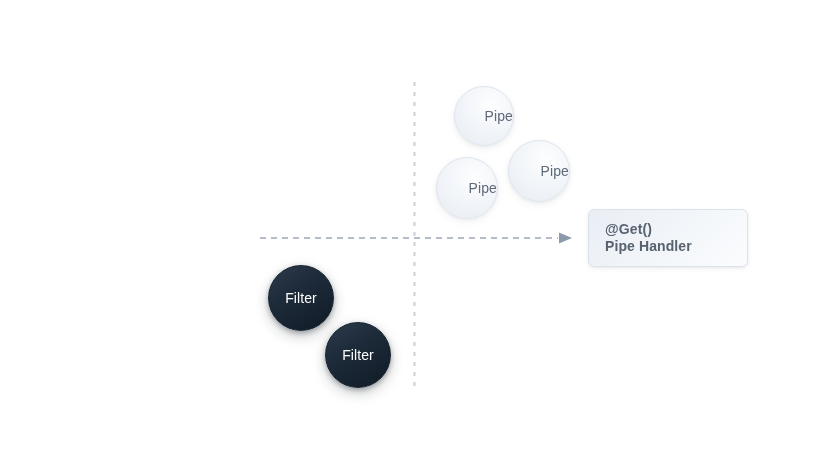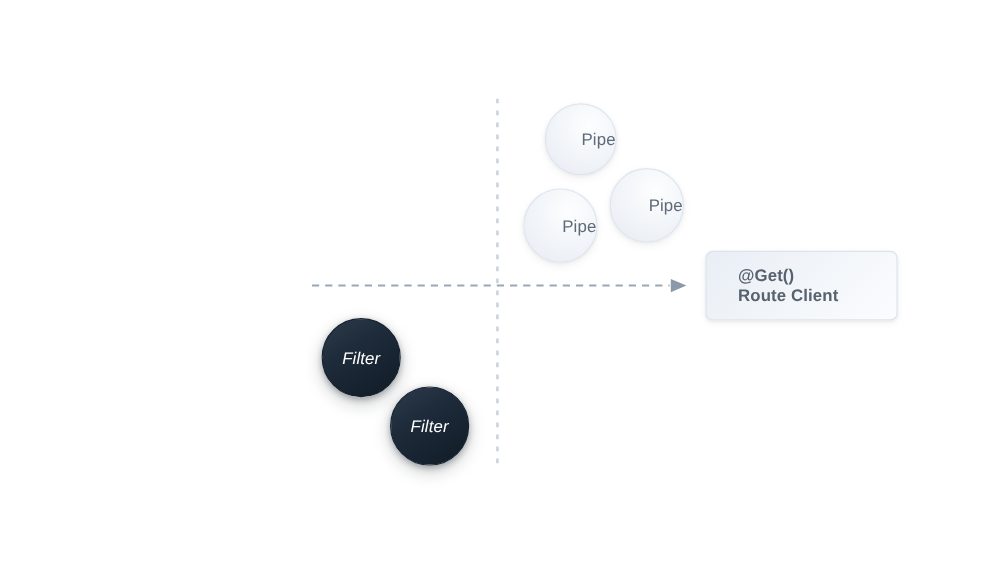--- a/index.html
+++ b/index.html
@@ -40,21 +40,21 @@
     height: 58px;
     justify-content: center;
   }
 
   #route-handler-box {
     left: 588px;
     top: 209px;
     width: 160px;
     height: 58px;
     justify-content: flex-start;
-    padding-left: 26px;
+    padding-left: 16px;
   }
 
   .box-label {
     font-size: 14px;
     color: #5b6676;
     letter-spacing: 0.1px;
     white-space: nowrap;
   }
 
   .box-label-stack {
@@ -113,21 +113,20 @@
   .circle-filter {
     border: 1px solid #16222f;
     background: linear-gradient(148deg, #2c3b4c 0%, #1e2b3a 38%, #101b26 100%);
     box-shadow: 0 2px 5px rgba(15, 23, 32, 0.30),
                 0 5px 14px rgba(15, 23, 32, 0.22);
   }
   .circle-filter .circle-label {
     font-size: 14px;
     color: #ffffff;
     letter-spacing: 0.1px;
-    font-style: italic;
   }
 
   
   #pipe-0 { left: 454px; top: 86px;  width: 60px; height: 60px; }
   #pipe-1 { left: 436px; top: 157px; width: 62px; height: 62px; }
   #pipe-2 { left: 508px; top: 140px; width: 62px; height: 62px; }
 
   #filter-0 { left: 268px; top: 265px; width: 66px; height: 66px; }
   #filter-1 { left: 325px; top: 322px; width: 66px; height: 66px; }
 </style>
@@ -142,21 +141,21 @@
 
   <svg id="flow-arrow" viewBox="0 0 320 24" xmlns="http://www.w3.org/2000/svg">
     <line x1="2" y1="12" x2="300" y2="12" stroke="#9aa7b6" stroke-width="1.7" stroke-dasharray="6 5" stroke-linecap="butt"></line>
     <polygon points="301,6.5 314,12 301,17.5" fill="#8b99a9"></polygon>
   </svg>
 
 
   <div id="route-handler-box" class="node-box">
     <div class="box-label-stack">
       <span class="line">@Get()</span>
-      <span class="line">Route Client</span>
+      <span class="line">Pipe Handler</span>
     </div>
   </div>
 
   <div id="pipe-0" class="circle circle-pipe">
     <span class="circle-label">Pipe</span>
   </div>
 
   <div id="pipe-1" class="circle circle-pipe">
     <span class="circle-label">Pipe</span>
   </div>

